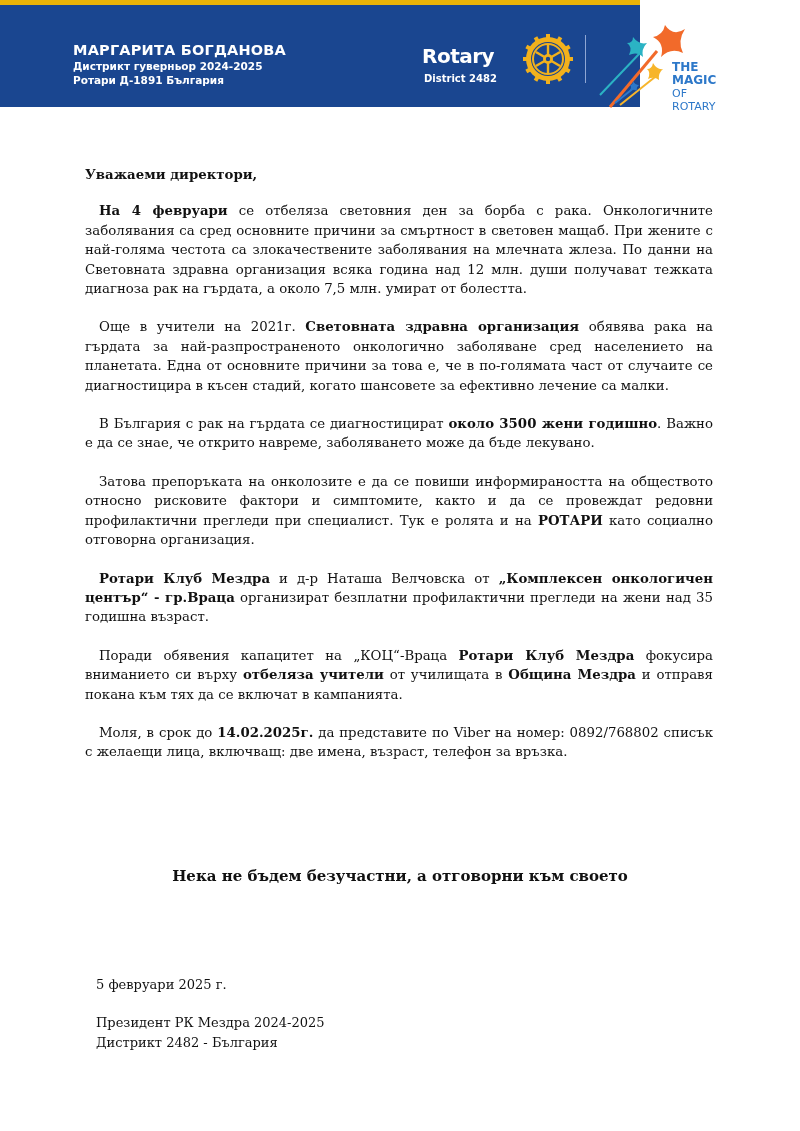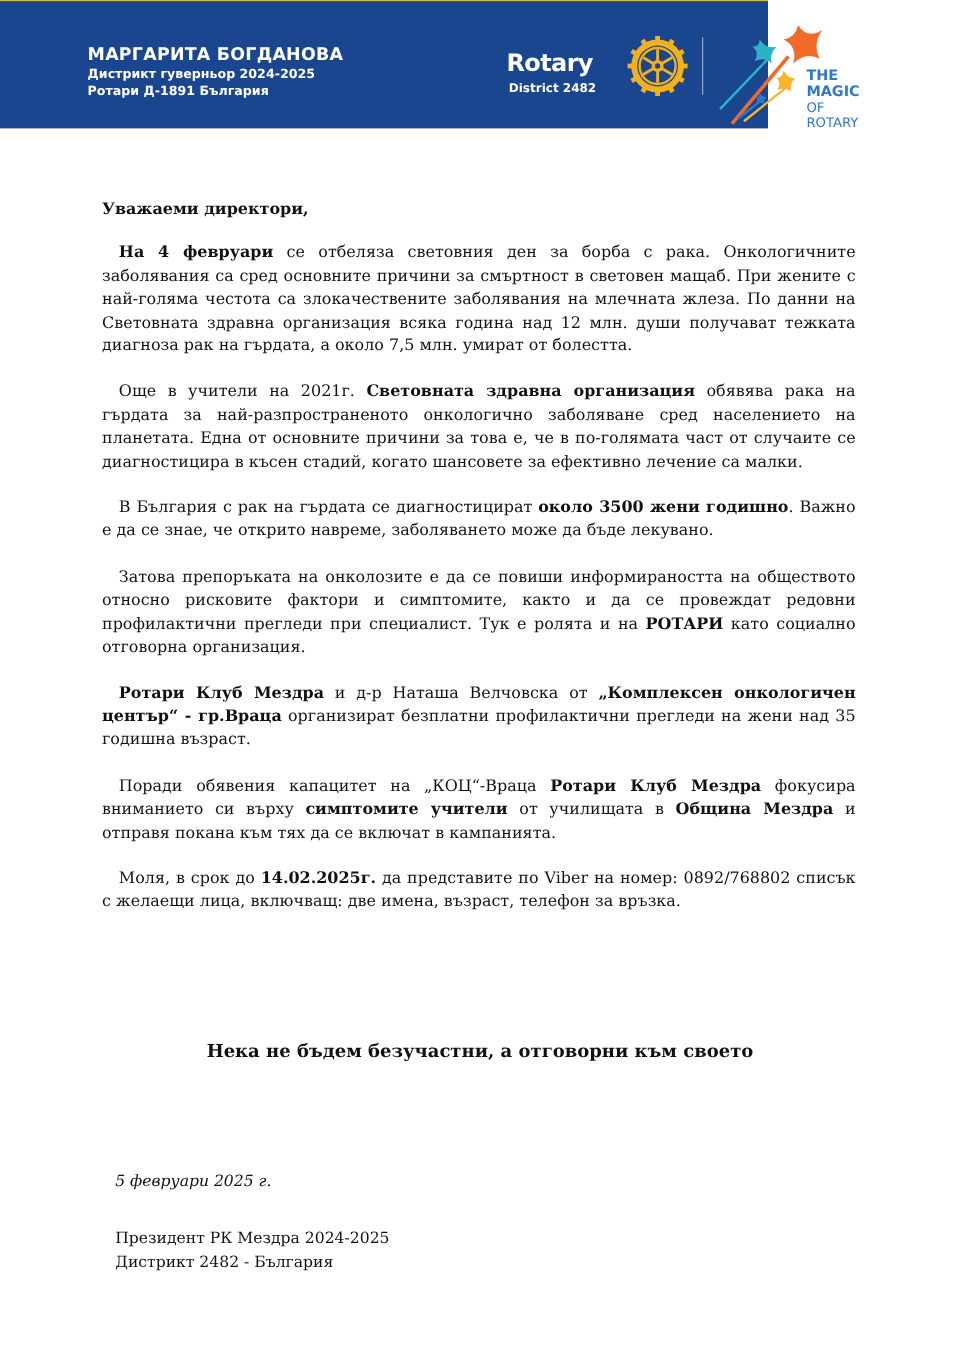--- a/index.html
+++ b/index.html
@@ -1,37 +1,37 @@
 <!DOCTYPE html>
 <html><head>
 <meta charset="utf-8">
 <style>
   html, body { margin: 0; padding: 0; background: #ffffff; }
   body { width: 800px; height: 1131px; position: relative; overflow: hidden;
          font-family: "DejaVu Serif", "Liberation Serif", serif; color: #111; }
-  .header { position: absolute; left: 0; top: 0; width: 640px; height: 107px; background: #1a4690; border-top: 1px solid #eab308; box-sizing: border-box; }
+  .header { position: absolute; left: 0; top: 0; width: 640px; height: 107px; background: #1a4690; border-top: 5px solid #eab308; box-sizing: border-box; }
   .hdr-left { position: absolute; left: 73px; top: 37px; color: #fff; font-family: "DejaVu Sans", sans-serif; }
   .hdr-name { font-size: 14.5px; font-weight: bold; letter-spacing: 0.2px; line-height: 17px; }
   .hdr-sub { font-size: 10.5px; font-weight: bold; line-height: 14px; }
   .rotary-word { position: absolute; left: 422px; top: 36px; color: #fff; font-family: "DejaVu Sans", sans-serif; font-size: 20px; font-weight: bold; letter-spacing: -0.5px; line-height: 30px; }
   .rotary-district { position: absolute; left: 424px; top: 68px; color: #fff; font-family: "DejaVu Sans", sans-serif; font-size: 10px; font-weight: bold; }
   .wheel { position: absolute; left: 522px; top: 28px; width: 52px; height: 52px; }
   .vdivider { position: absolute; left: 585px; top: 30px; width: 1px; height: 48px; background: #8ea6d4; }
   .magic-art { position: absolute; left: 595px; top: 10px; width: 120px; height: 94px; }
   .magic-text { position: absolute; left: 672px; top: 56px; font-family: "DejaVu Sans", sans-serif; color: #2d78c9; line-height: 13px; }
   .magic-t1 { font-size: 12px; font-weight: bold; }
   .magic-t2 { font-size: 11px; }
 
   .content { position: absolute; left: 85px; top: 165px; width: 628px; font-size: 13.3px; line-height: 19.4px; }
   .greeting { font-weight: bold; margin: 0 0 17px 0; }
   .para { margin: 0 0 19px 0; text-align: justify; text-indent: 14px; }
   b { font-weight: bold; }
   .closing { position: absolute; left: 85px; top: 866px; width: 630px; text-align: center; font-weight: bold; font-size: 15px; line-height: 21px; }
   .sig { position: absolute; left: 96px; top: 975px; font-size: 13px; line-height: 20px; }
-  .sig .date { margin-bottom: 28px; font-style: italic; }
+  .sig .date { margin-bottom: 18px; }
   .sig .name { font-weight: bold; }
 </style>
 </head>
 <body>
 
 <div class="header">
   <div class="hdr-left">
     <div class="hdr-name">МАРГАРИТА БОГДАНОВА</div>
     <div class="hdr-sub">Дистрикт гуверньор 2024-2025</div>
     <div class="hdr-sub">Ротари Д-1891 България</div>
@@ -99,21 +99,21 @@
   <p class="para"><b>На 4 февруари</b><span> се отбеляза световния ден за борба с рака. Онкологичните заболявания са сред основните причини за смъртност в световен мащаб. При жените с най-голяма честота са злокачествените заболявания на млечната жлеза. По данни на Световната здравна организация всяка година над 12 млн. души получават тежката диагноза рак на гърдата, а около 7,5 млн. умират от болестта.</span></p>
 
   <p class="para"><span>Още в учители на 2021г. </span><b>Световната здравна организация</b><span> обявява рака на гърдата за най-разпространеното онкологично заболяване сред населението на планетата. Една от основните причини за това е, че в по-голямата част от случаите се диагностицира в късен стадий, когато шансовете за ефективно лечение са малки.</span></p>
 
   <p class="para"><span>В България с рак на гърдата се диагностицират </span><b>около 3500 жени годишно</b><span>. Важно е да се знае, че открито навреме, заболяването може да бъде лекувано.</span></p>
 
   <p class="para"><span>Затова препоръката на онколозите е да се повиши информираността на обществото относно рисковите фактори и симптомите, както и да се провеждат редовни профилактични прегледи при специалист. Тук е ролята и на </span><b>РОТАРИ</b><span> като социално отговорна организация.</span></p>
 
   <p class="para"><b>Ротари Клуб Мездра</b><span> и д-р Наташа Велчовска от </span><b>„Комплексен онкологичен център“ - гр.Враца</b><span> организират безплатни профилактични прегледи на жени над 35 годишна възраст.</span></p>
 
-  <p class="para"><span>Поради обявения капацитет на „КОЦ“-Враца </span><b>Ротари Клуб Мездра</b><span> фокусира вниманието си върху </span><b>симптомите учители</b><span> от училищата в </span><b>Община Мездра</b><span> и отправя покана към тях да се включат в кампанията.</span></p>
+  <p class="para"><span>Поради обявения капацитет на „КОЦ“-Враца </span><b>Ротари Клуб Мездра</b><span> фокусира вниманието си върху </span><b>отбеляза учители</b><span> от училищата в </span><b>Община Мездра</b><span> и отправя покана към тях да се включат в кампанията.</span></p>
 
   <p class="para"><span>Моля, в срок до </span><b>14.02.2025г.</b><span> да представите по Viber на номер: 0892/768802 списък с желаещи лица, включващ: две имена, възраст, телефон за връзка.</span></p>
 
 </div>
 
 <div class="closing">
   <div>Нека не бъдем безучастни, а отговорни към своето</div>
 </div>
 
 <div class="sig">

